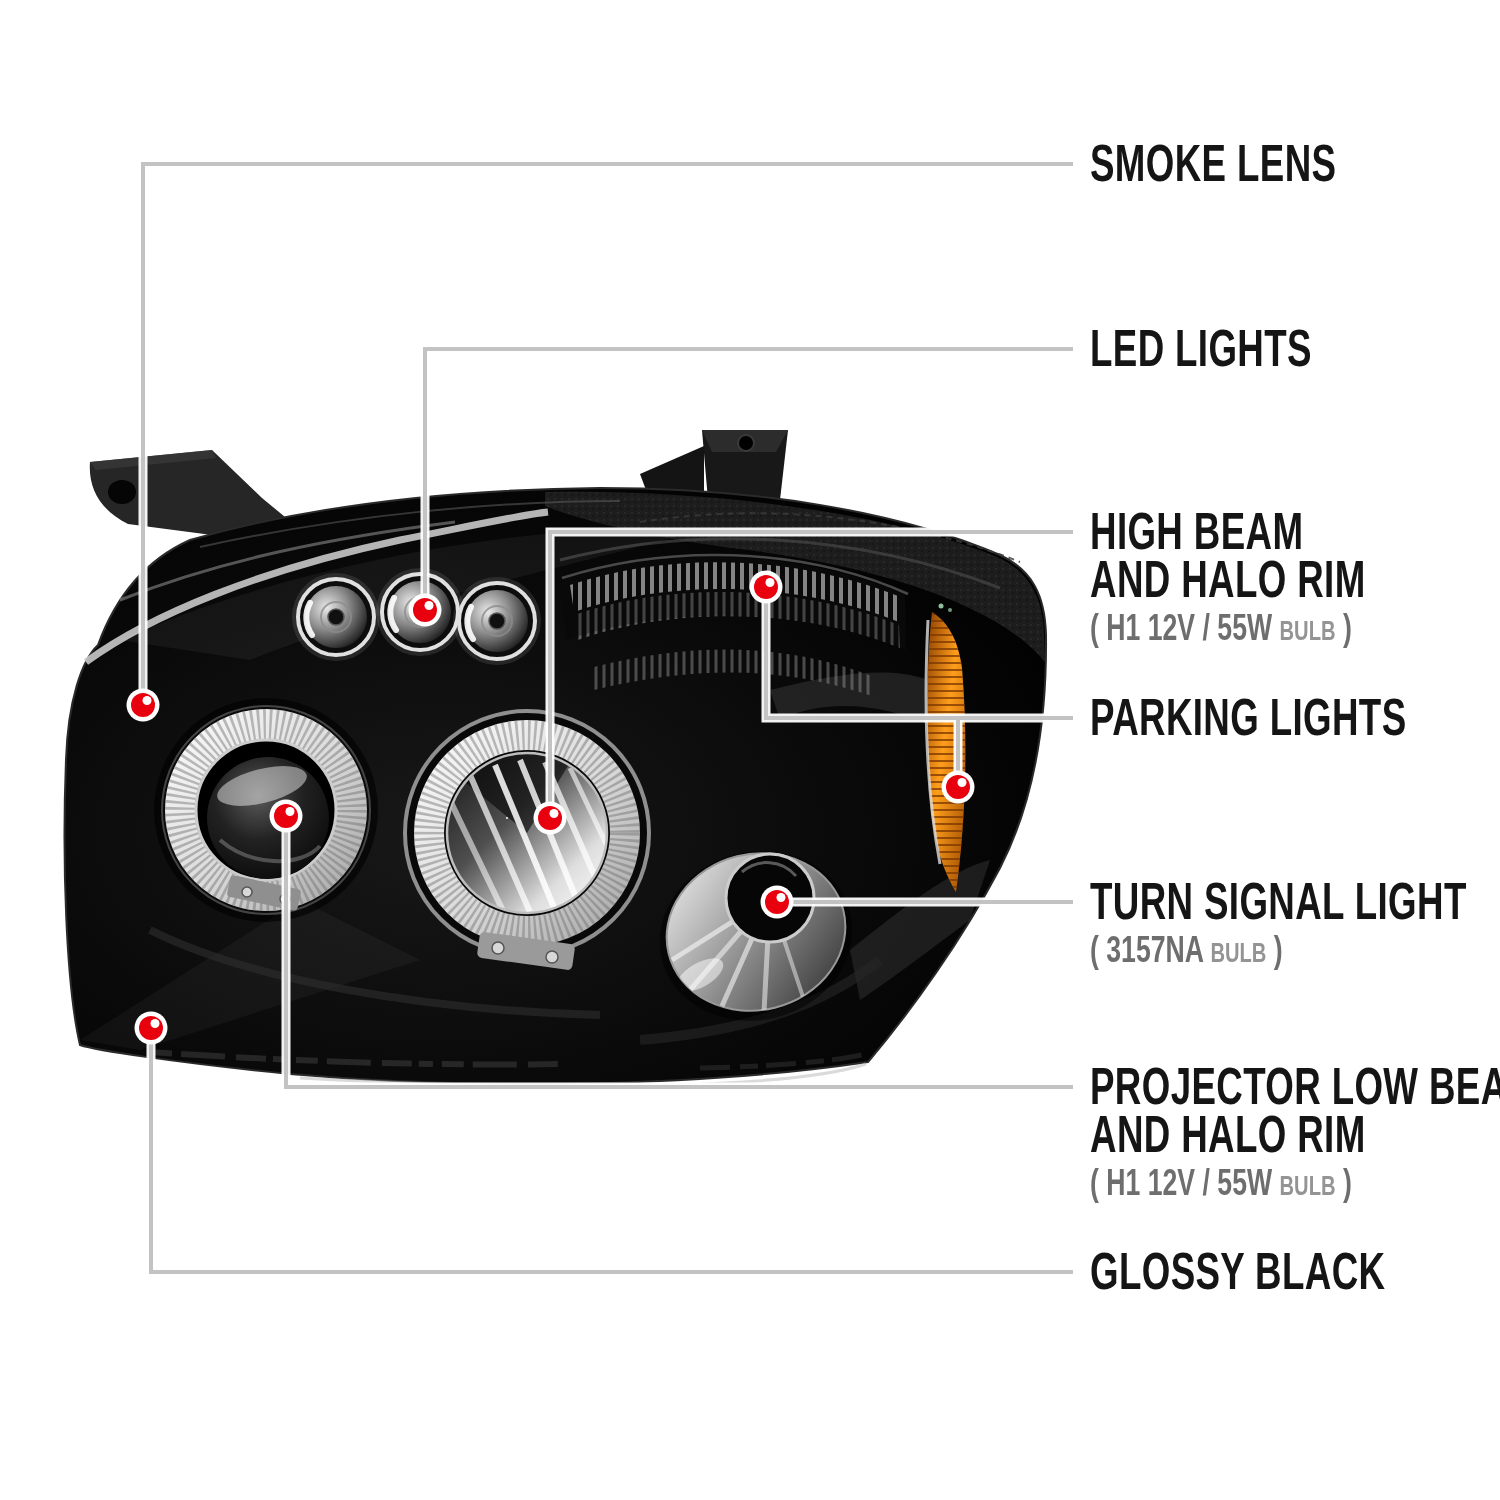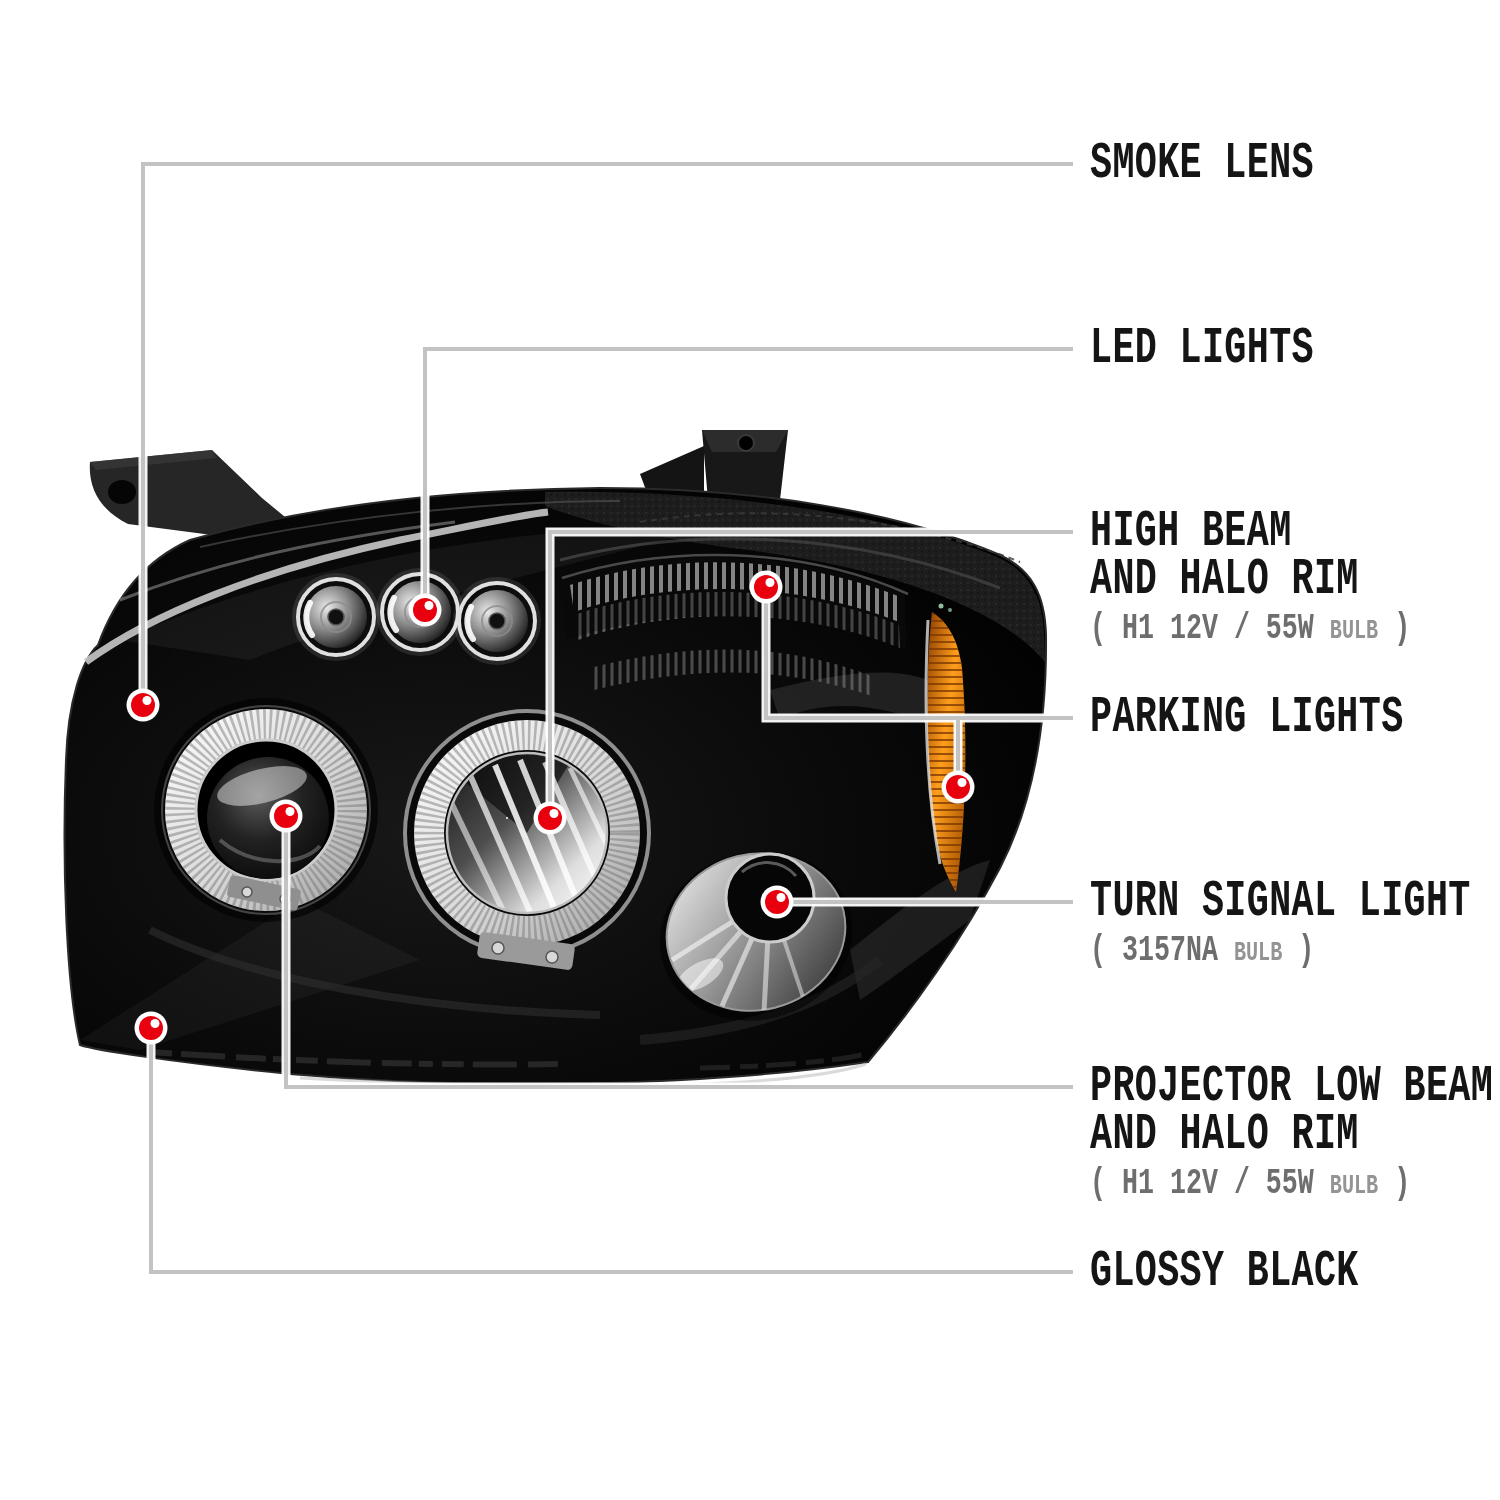--- a/index.html
+++ b/index.html
@@ -6,21 +6,21 @@
     --marker-red:#e8000f;
     --connector-gray:#c3c3c3;
     --label-color:#151515;
     --sub-color:#6e6e6e;
     --bulb-color:#949494;
     --bg:#ffffff;
   }
   html,body{margin:0;padding:0;background:#f2f2f2;}
   .stage{
     position:relative;width:1500px;height:1500px;background:var(--bg,#fff);
-    overflow:hidden;font-family:Liberation Mono, monospace;
+    overflow:hidden;font-family:Liberation Sans, sans-serif;
   }
   .art{position:absolute;left:0;top:0;}
   .connector-halo{stroke:#ffffff;stroke-width:9;fill:none;opacity:.95;}
   .connector{stroke:var(--connector-gray,#c3c3c3);stroke-width:4;fill:none;}
   .marker-ring{fill:#ffffff;}
   .marker-dot{fill:var(--marker-red,#e8000f);}
   .marker-hl{fill:#ffffff;}
   .callout{
     position:absolute;left:1090px;color:var(--label-color,#151515);font-weight:700;
     transform:scaleX(.72);transform-origin:left top;white-space:nowrap;

